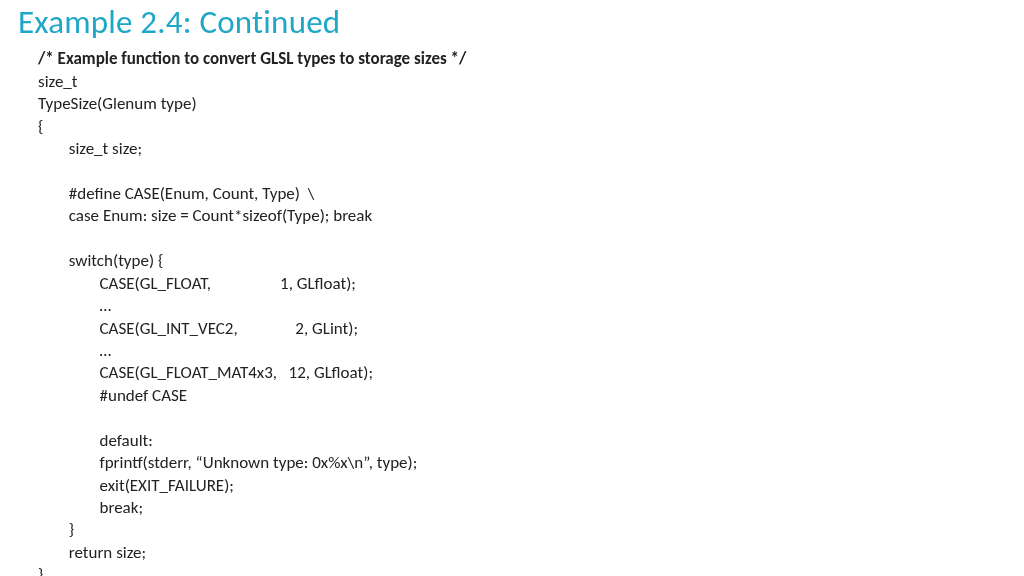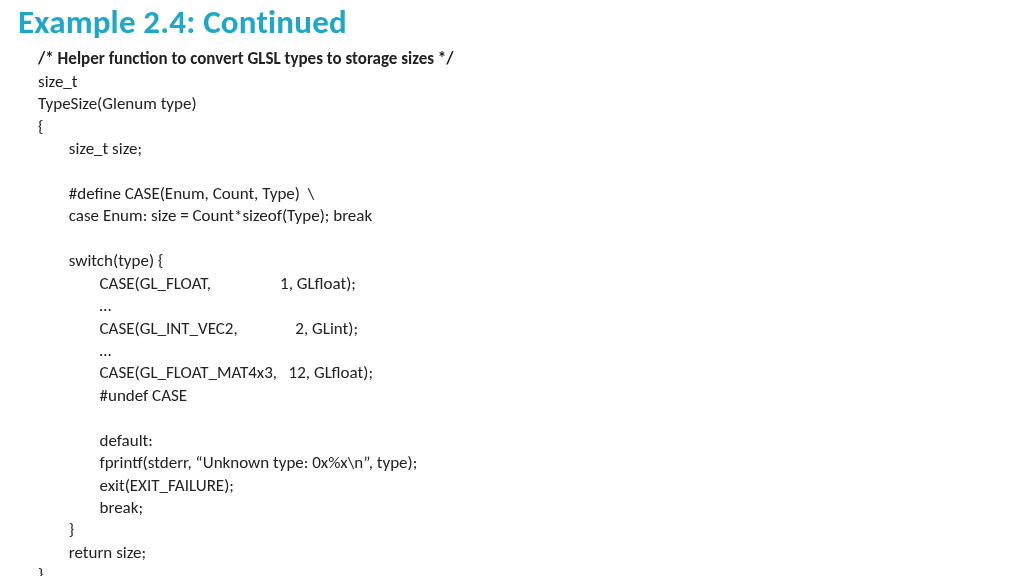--- a/index.html
+++ b/index.html
@@ -11,42 +11,42 @@
       overflow: hidden;
     }
     .slide {
       width: 1024px;
       height: 576px;
       padding: 0;
       position: relative;
     }
     .title {
       color: #1ea7c7;
-      font-weight: 700;
+      font-weight: 400;
       font-size: 33px;
       line-height: 1.1;
       padding: 4px 0 8px 18px;
       letter-spacing: 0.2px;
     }
     .code {
       color: #222222;
       font-size: 17px;
       line-height: 1.32;
       padding: 0 0 0 38px;
       white-space: pre;
       font-family: Calibri, "Segoe UI", Arial, sans-serif;
     }
     .comment { font-weight: 600; }
   </style>
 </head>
 <body>
 
 <div class="slide">
   <h1 class="title">Example 2.4:  Continued</h1>
-  <div class="code"><span class="comment">/* Helper function to convert GLSL types to storage sizes */</span>
+  <div class="code"><span class="comment">/* Example function to convert GLSL types to storage sizes */</span>
 <span>size_t
 TypeSize(Glenum type)
 {
         size_t size;
 
         #define CASE(Enum, Count, Type)  \
         case Enum: size = Count*sizeof(Type); break
 
         switch(type) {
                 CASE(GL_FLOAT,                  1, GLfloat);

